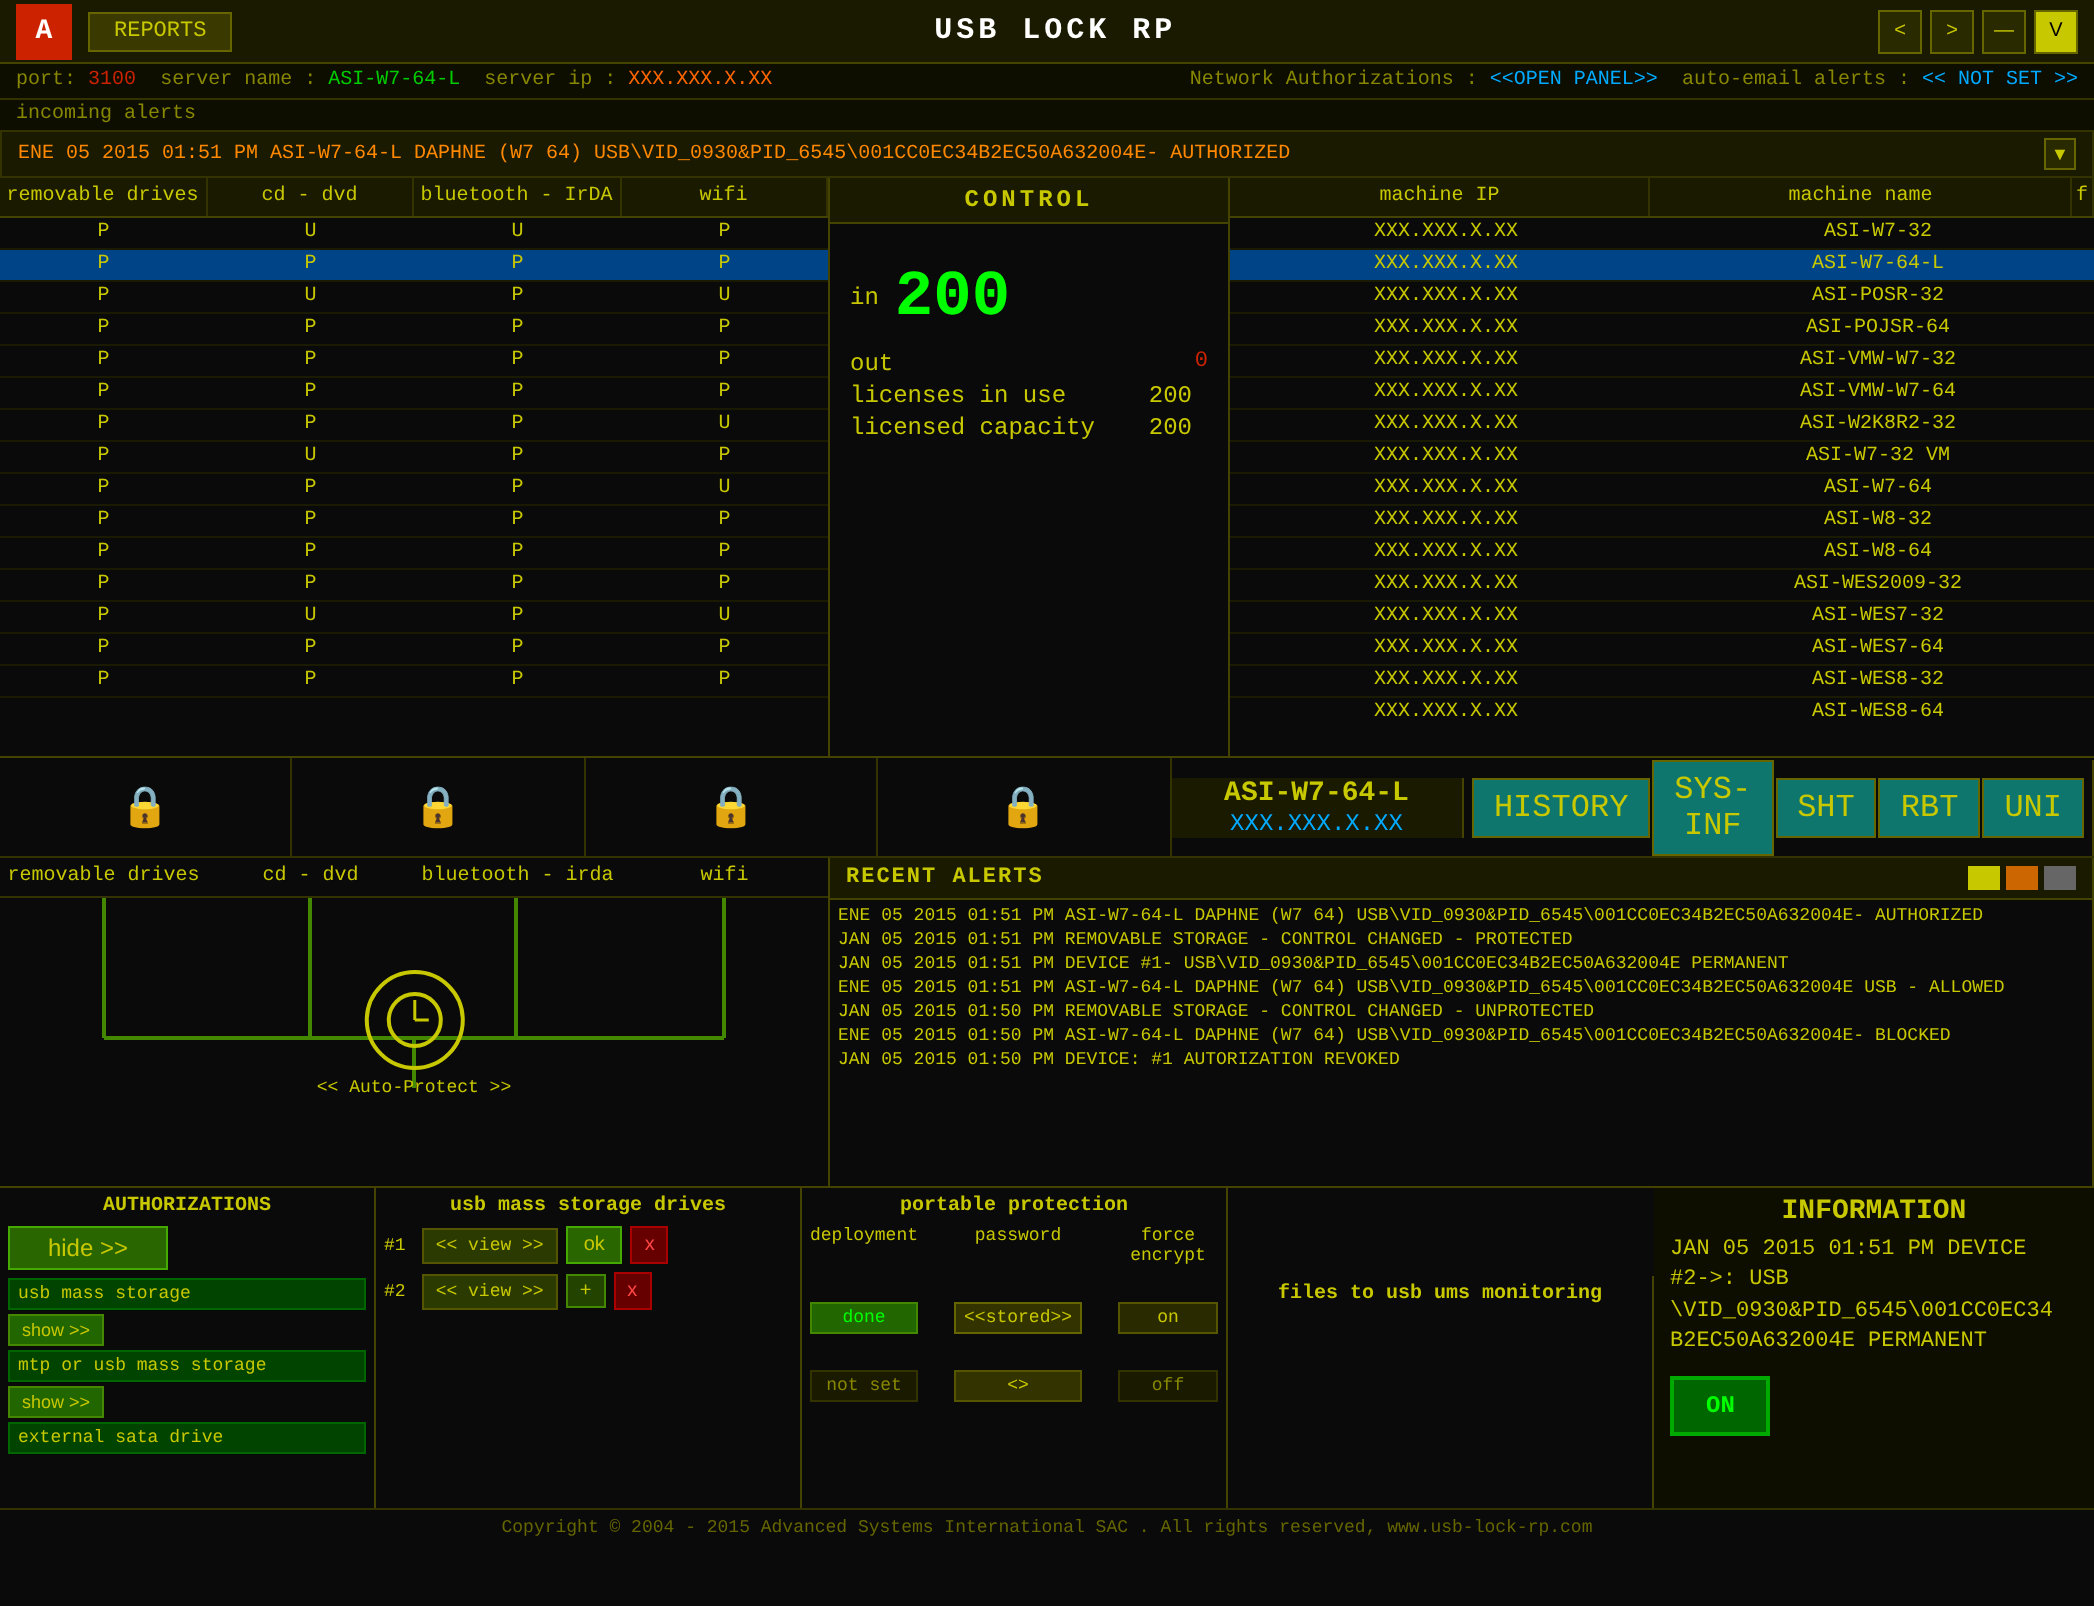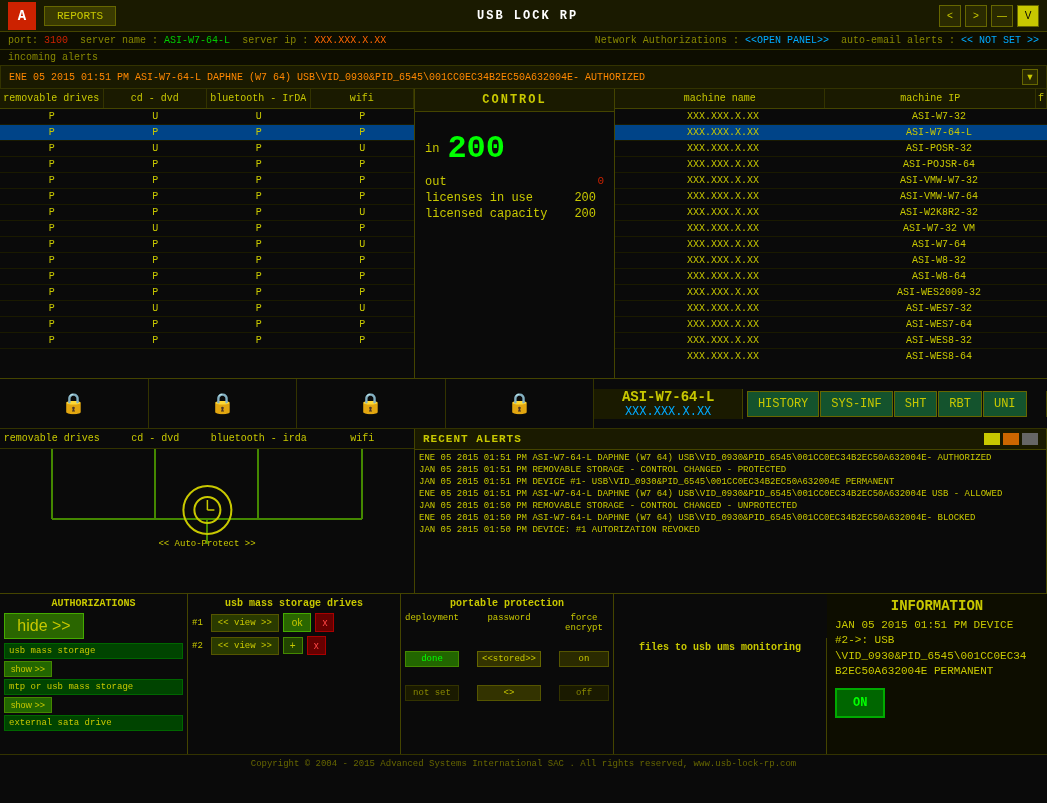--- a/index.html
+++ b/index.html
@@ -39,21 +39,21 @@
       color: #c8c800;
       padding: 3px 12px;
       cursor: pointer;
       font-family: 'Courier New', monospace;
       font-size: 11px;
     }
     .app-title {
       flex: 1;
       text-align: center;
       color: #ffffff;
-      font-size: 12px;
+      font-size: 15px;
       font-weight: bold;
       letter-spacing: 2px;
     }
     .nav-arrows {
       display: flex;
       gap: 4px;
     }
     .nav-btn {
       background: #2a2a00;
       border: 1px solid #666600;
@@ -239,26 +239,26 @@
     }
     .action-tabs {
       display: flex;
       align-items: center;
       gap: 1px;
       flex: 2;
       padding: 0 4px;
       border-right: 1px solid #444400;
     }
     .action-tab {
-      background: #14532d;
+      background: #0f766e;
       border: 1px solid #666600;
       color: #c8c800;
       padding: 5px 10px;
       cursor: pointer;
-      font-size: 12px;
+      font-size: 16px;
       font-family: 'Courier New', monospace;
     }
     
     .left-bottom {
       width: 415px;
       border-right: 1px solid #444400;
     }
     .device-labels-row {
       display: grid;
       grid-template-columns: 1fr 1fr 1fr 1fr;
@@ -353,21 +353,21 @@
       font-weight: bold;
       text-align: center;
       margin-bottom: 4px;
     }
     .auth-btn {
       background: #2a6600;
       border: 1px solid #44aa00;
       color: #c8c800;
       padding: 3px 8px;
       cursor: pointer;
-      font-size: 16px;
+      font-size: 12px;
       width: 80px;
       text-align: center;
       margin-bottom: 4px;
     }
     .auth-item {
       background: #004400;
       border: 1px solid #006600;
       color: #c8c800;
       padding: 2px 4px;
       font-size: 9px;
@@ -739,22 +739,22 @@
       </div>
       <div class="control-out-section">
         <span class="control-in-label">licensed capacity</span>
         <span class="control-in-label">200</span>
       </div>
     </div>
   </div>
 
   <div class="machine-panel">
     <div class="machine-headers">
+      <div class="machine-header">machine IP</div>
       <div class="machine-header">machine name</div>
-      <div class="machine-header">machine IP</div>
       <div class="machine-header">f</div>
     </div>
     <div class="machine-rows">
     <div class="machine-row">
           <div class="machine-cell">XXX.XXX.X.XX</div>
           <div class="machine-cell">ASI-W7-32</div>
         </div>
         <div class="machine-row selected">
           <div class="machine-cell">XXX.XXX.X.XX</div>
           <div class="machine-cell">ASI-W7-64-L</div>

